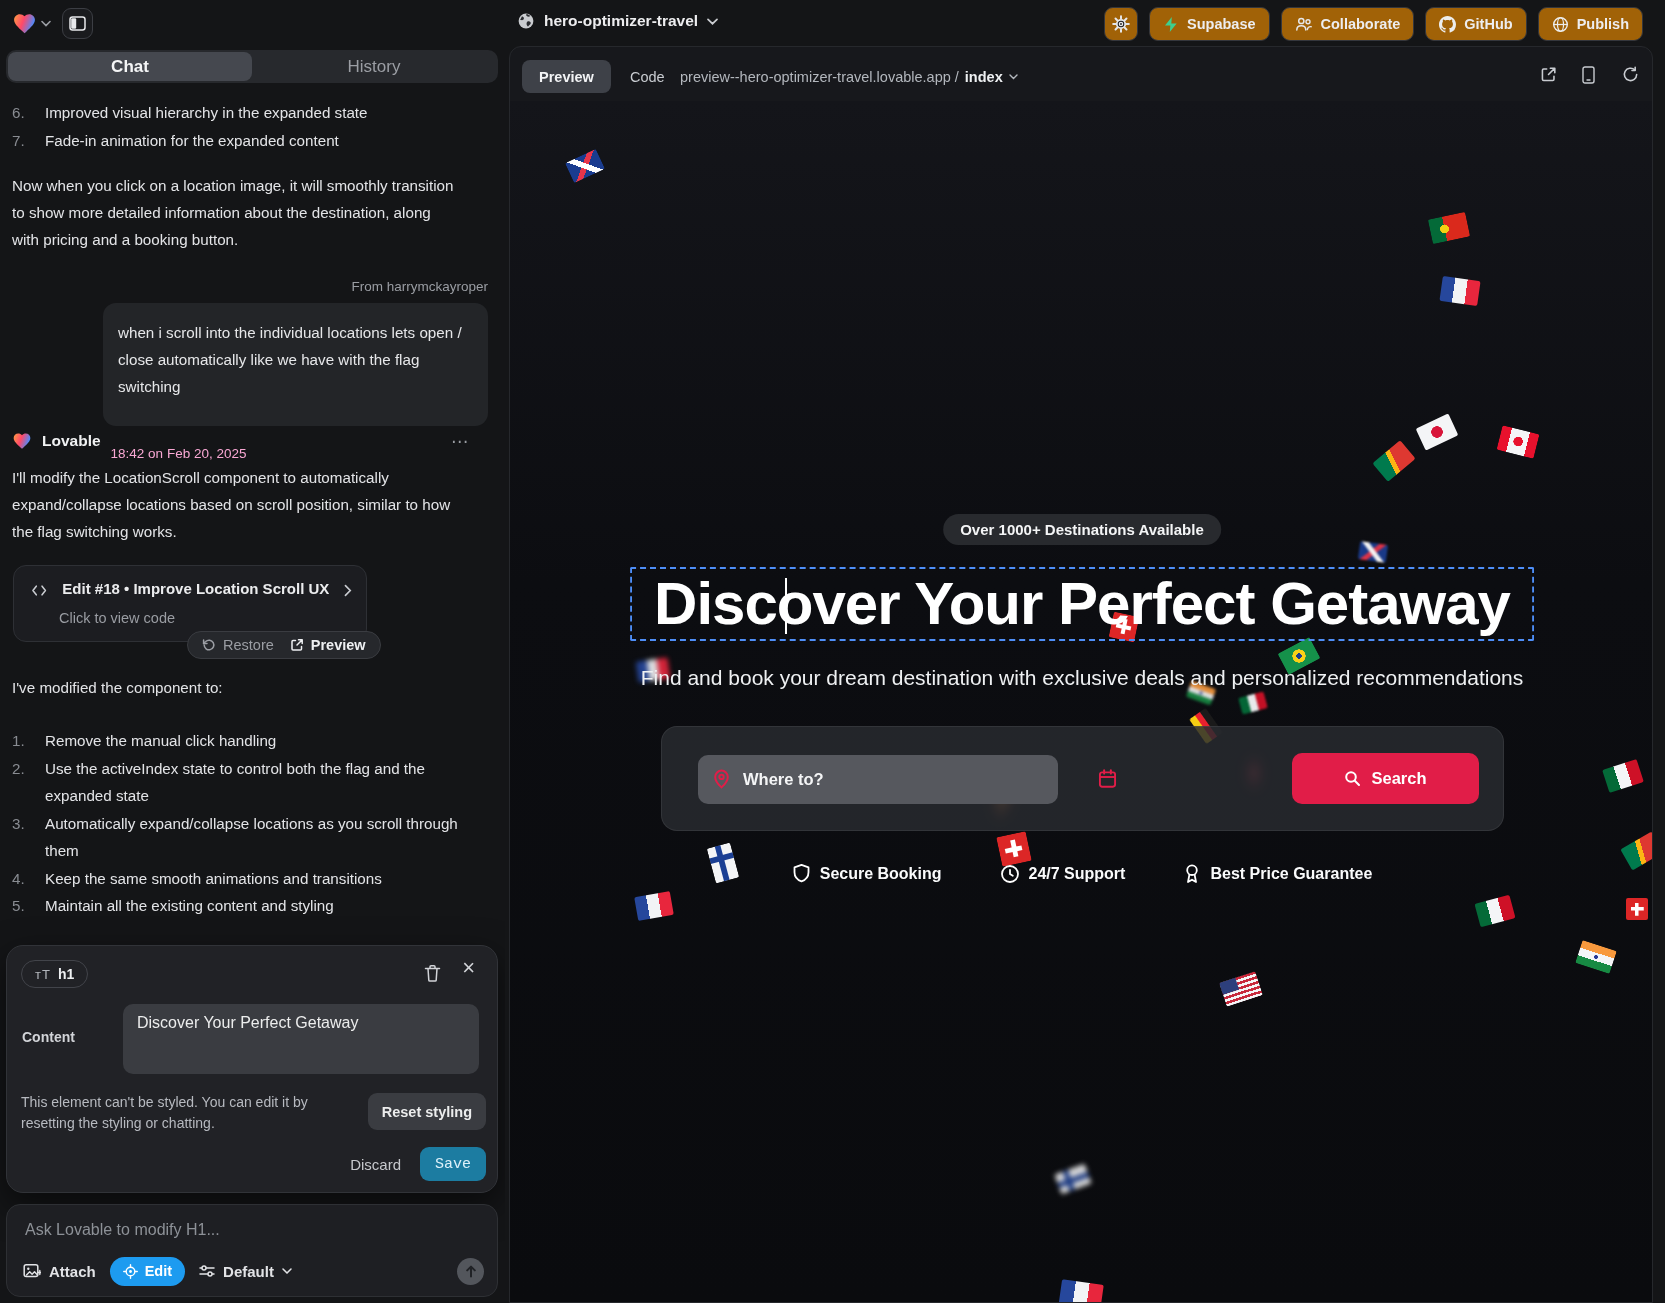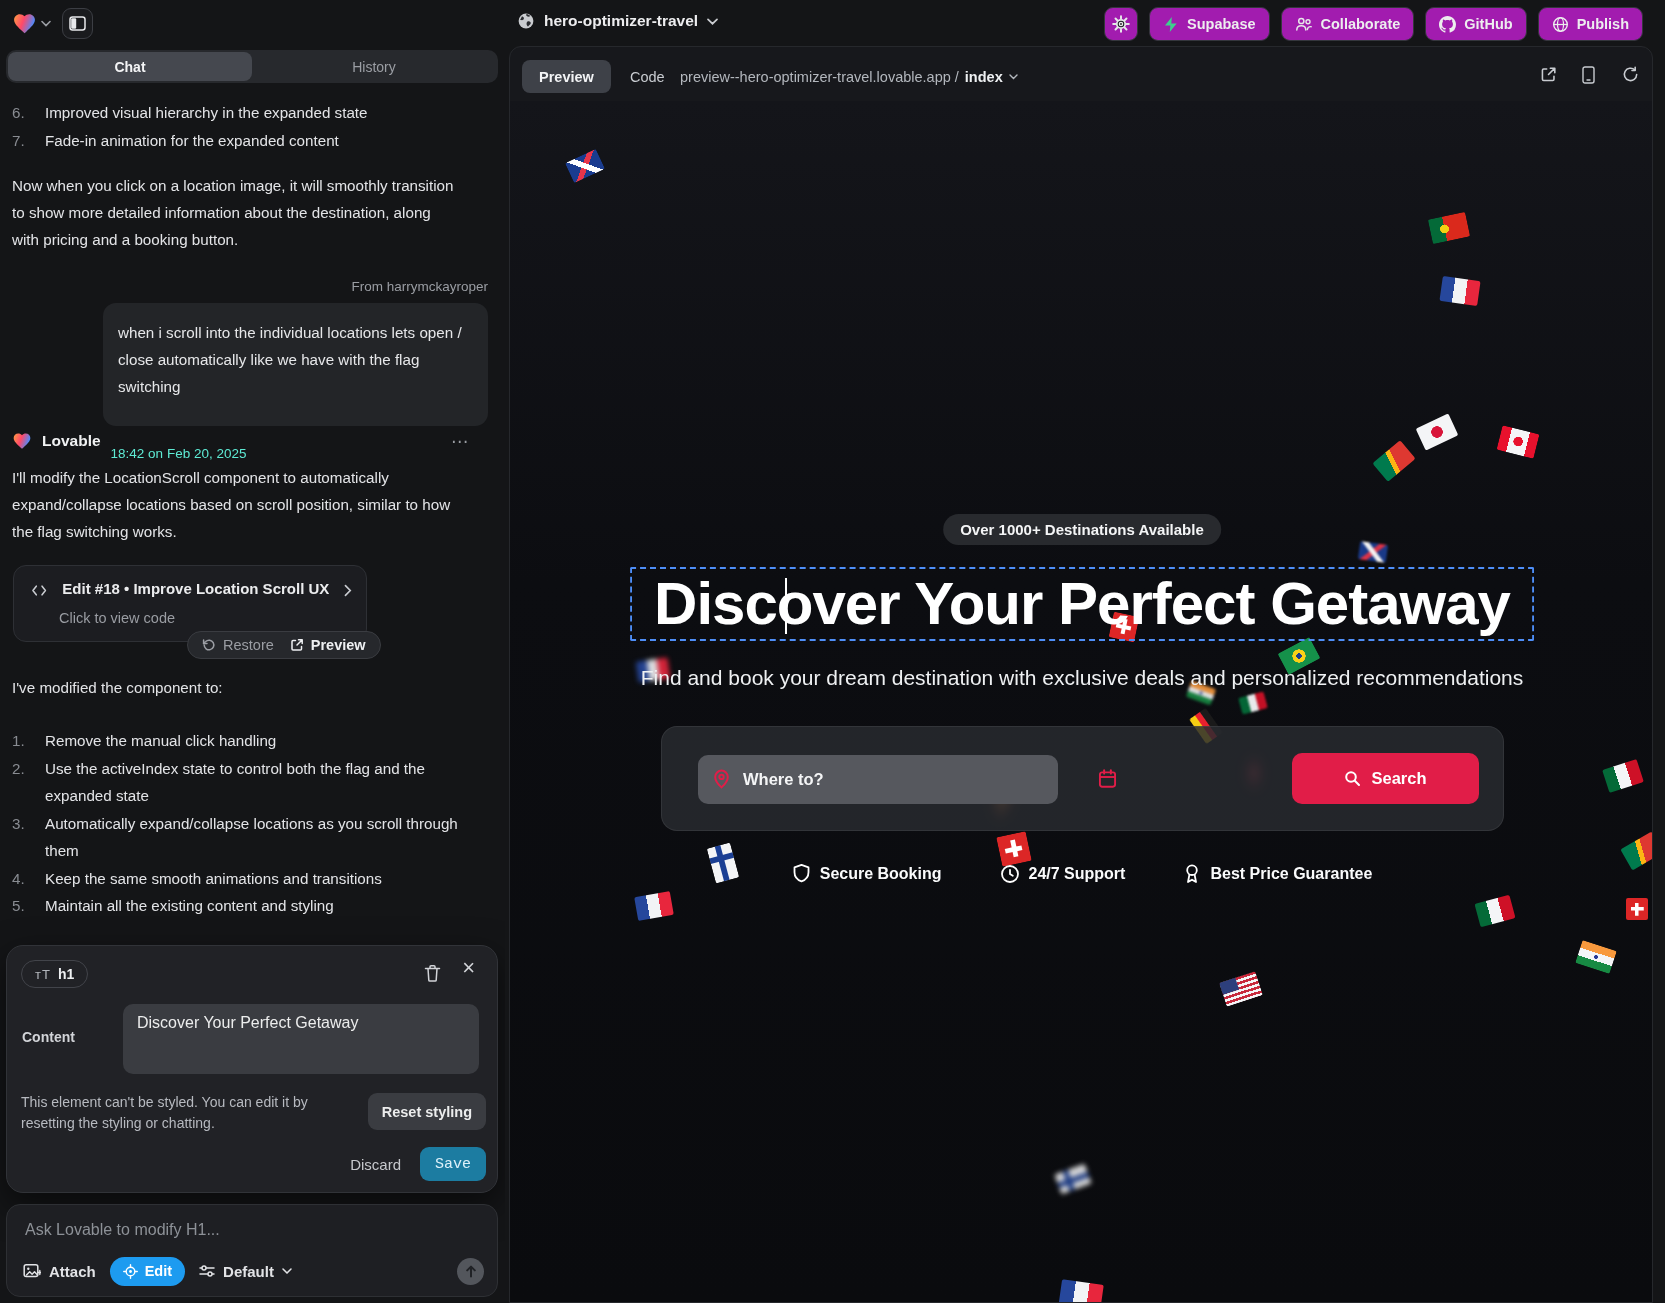--- a/index.html
+++ b/index.html
@@ -8,40 +8,40 @@
   .root { position:relative; width:1665px; height:1303px; background:#141517; overflow:hidden; color:#e8e9eb; }
 
   
   .topbar { position:absolute; left:0; top:0; width:1665px; height:48px; }
   .heart-logo { position:absolute; left:12px; top:11px; width:25px; height:25px; }
   .tb-chev { position:absolute; left:41px; top:20px; }
   .toggle-btn { position:absolute; left:62px; top:8px; width:31px; height:31px; border:1px solid #3c3e44; border-radius:9px; display:flex; align-items:center; justify-content:center; background:#1a1b1e; cursor:pointer; }
   .project { position:absolute; left:517px; top:12px; display:flex; align-items:center; gap:9px; cursor:pointer; }
   .project .pname { font-size:15.5px; font-weight:700; color:#ededef; }
   .tb-right { position:absolute; right:22px; top:7px; display:flex; gap:11px; }
-  .tb-btn { height:34px; display:flex; align-items:center; gap:8px; padding:0 13px; background:#a21caf; border:1px solid #34363c; border-radius:9px; font-size:14.5px; font-weight:600; color:#ededef; cursor:pointer; }
+  .tb-btn { height:34px; display:flex; align-items:center; gap:8px; padding:0 13px; background:#a16207; border:1px solid #34363c; border-radius:9px; font-size:14.5px; font-weight:600; color:#ededef; cursor:pointer; }
   .tb-btn.icon-only { width:34px; padding:0; justify-content:center; }
 
   
   .left-panel { position:absolute; left:0; top:48px; width:505px; height:1255px; overflow:hidden; font-size:15.2px; }
   .tabs { position:absolute; left:6px; top:2px; width:492px; height:33px; background:#27292d; border-radius:10px; display:flex; padding:2px; }
-  .tab { flex:1; display:flex; align-items:center; justify-content:center; font-size:14px; color:#9b9ea4; border-radius:8px; cursor:pointer; }
+  .tab { flex:1; display:flex; align-items:center; justify-content:center; font-size:17px; color:#9b9ea4; border-radius:8px; cursor:pointer; }
   .tab.active { background:#45484f; color:#f4f5f6; font-weight:600; }
 
   .num-list { list-style:none; }
   .num-list li { position:relative; padding-left:33px; line-height:27.5px; color:#e3e4e7; }
   .num-list .num { position:absolute; left:0; color:#898c92; }
 
   .l67 { position:absolute; left:12px; top:51px; width:450px; }
   .para1 { position:absolute; left:12px; top:124px; width:444px; line-height:27px; color:#e3e4e7; }
   .from-label { position:absolute; right:17px; top:231px; font-size:13.5px; color:#9a9da3; }
   .ucard { position:absolute; left:103px; top:255px; width:385px; height:123px; background:#232528; border-radius:13px; padding:16px 15px; line-height:27px; color:#e6e7e9; }
   .arow { position:absolute; left:12px; top:380px; width:476px; height:26px; display:flex; align-items:center; gap:10px; }
   .arow .aname { font-weight:700; font-size:15.5px; color:#f1f2f3; }
-  .arow .ats { font-size:13.5px; color:#5eead4;margin-top:25px; }
+  .arow .ats { font-size:13.5px; color:#f9a8d4;margin-top:25px; }
   .arow .amore { margin-left:auto; margin-right:18px; color:#9a9da3; font-size:17px; letter-spacing:2px; cursor:pointer; }
   .para2 { position:absolute; left:12px; top:416px; width:452px; line-height:27px; color:#e3e4e7; }
 
   .ecard { position:absolute; left:13px; top:517px; width:354px; height:77px; background:#1c1d21; border:1px solid #2e3035; border-radius:13px; cursor:pointer; }
   .ecard .erow1 { position:absolute; left:17px; top:14px; right:14px; display:flex; align-items:flex-end; gap:15px; }
   .ecard .etitle { font-size:15px; font-weight:600; color:#ebecee; white-space:nowrap; }
   .ecard .esub { position:absolute; left:45px; top:44px; font-size:14.5px; color:#9a9da3; }
   .codeglyph { color:#c9ccd1; }
   .pillbar { position:absolute; left:187px; top:583px; height:28px; display:flex; align-items:center; gap:16px; background:#26282c; border:1px solid #3a3c41; border-radius:999px; padding:0 14px; }
   .pillbar .pb-item { display:flex; align-items:center; gap:7px; font-size:14.5px; cursor:pointer; }

